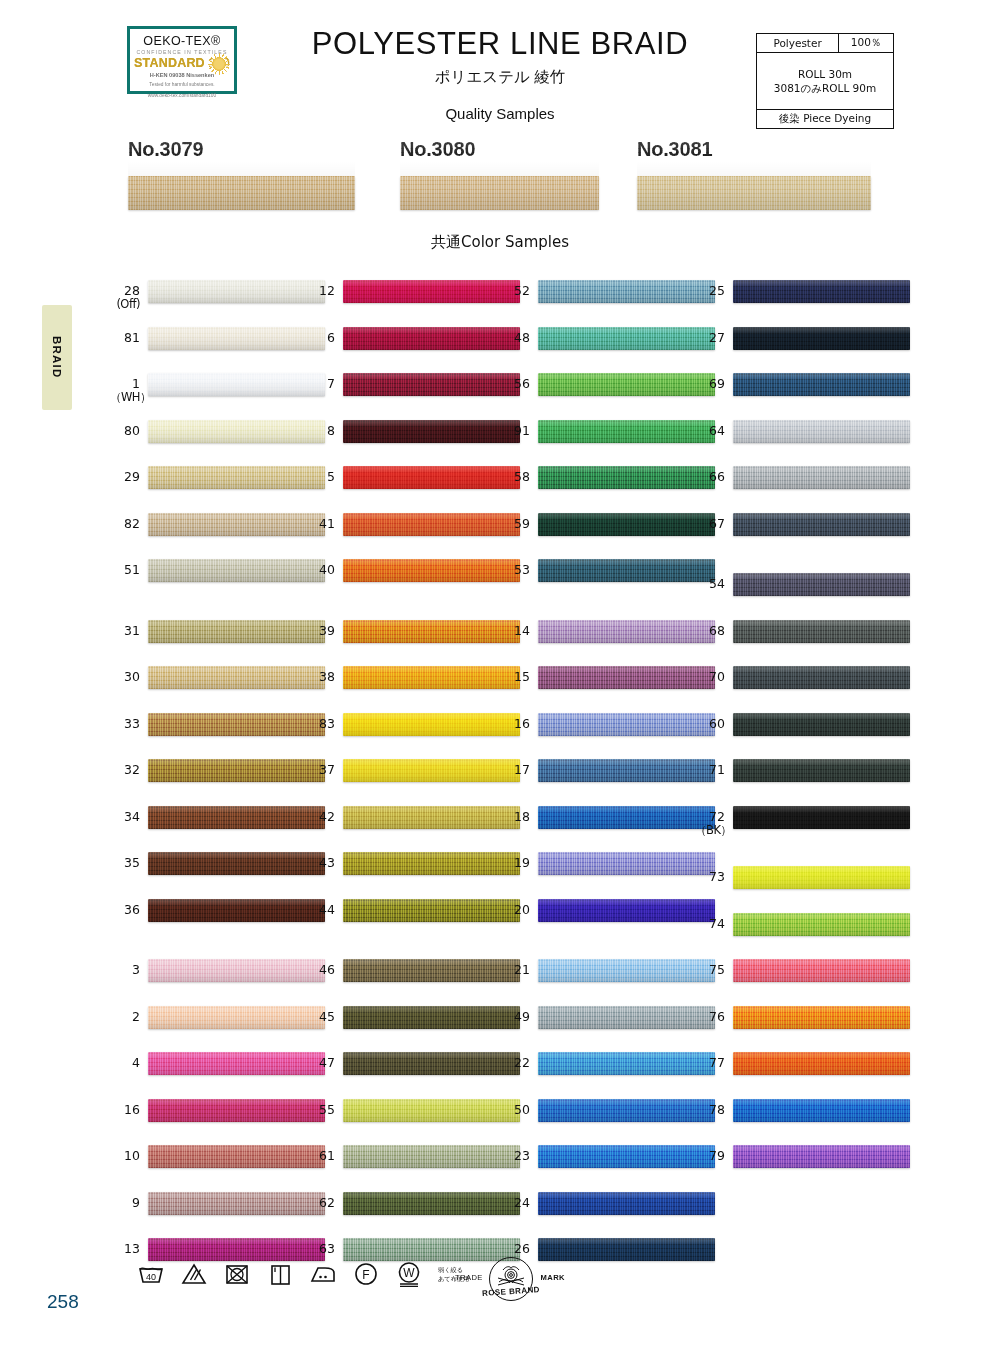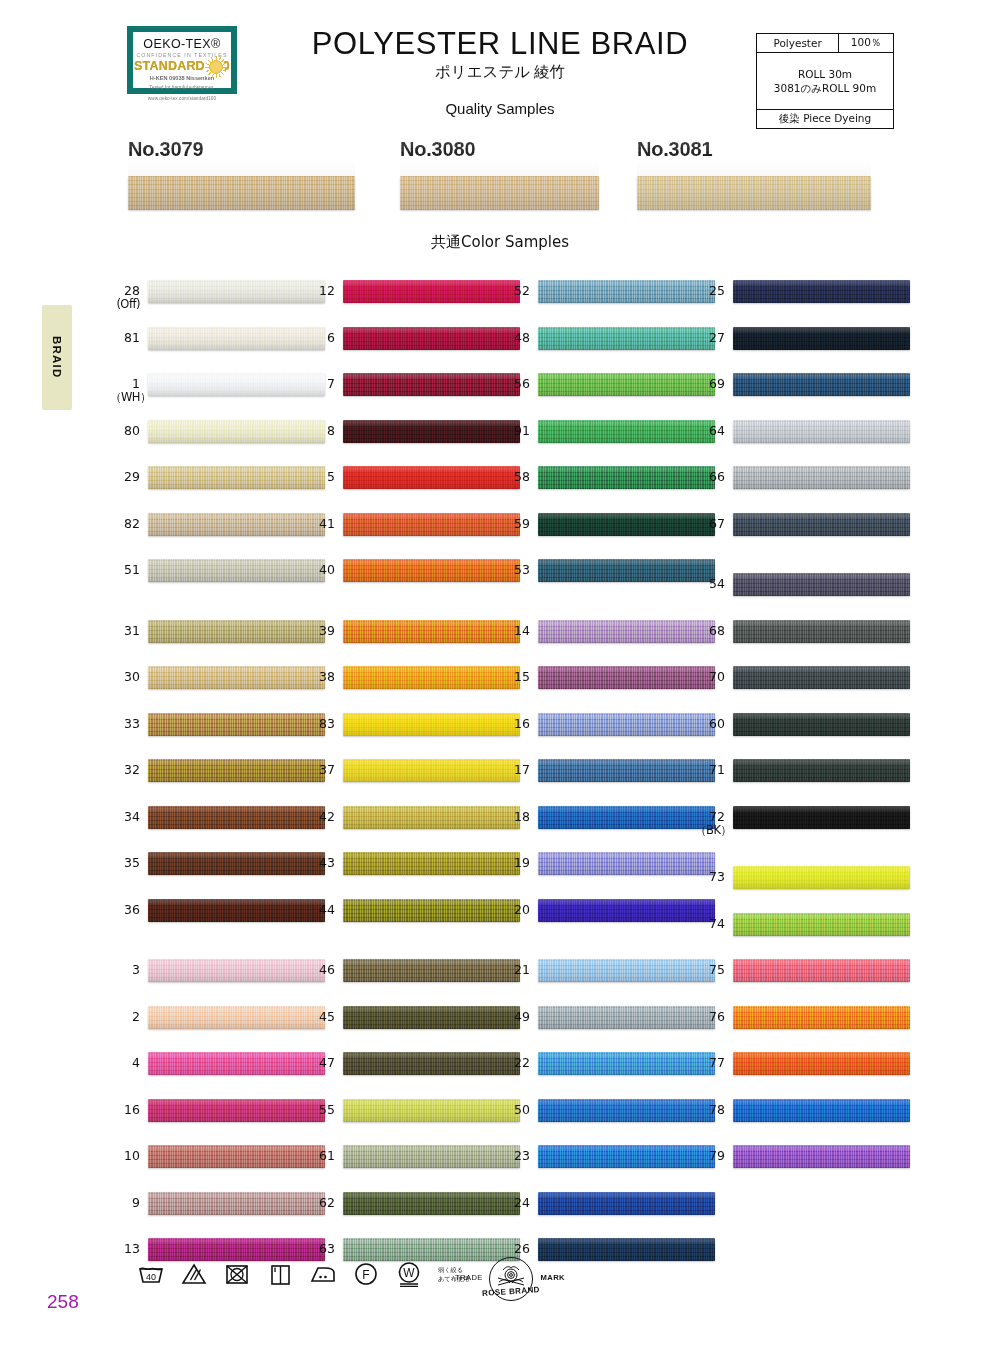--- a/index.html
+++ b/index.html
@@ -12,21 +12,21 @@
     position:relative;
     overflow:hidden;
   }
 
   
   .header { position:absolute; left:0; top:0; width:1000px; height:130px; }
 
   .oeko {
     position:absolute; left:127px; top:26px;
     width:110px; height:68px;
-    border:6px solid #0f766e;
+    border:3px solid #0f766e;
     background:#fff;
     text-align:center;
     padding-top:5px;
   }
   .oeko .o1 { font-size:12.5px; letter-spacing:.4px; color:#111; font-weight:400; }
   .oeko .o2 { font-size:5.2px; letter-spacing:1.1px; color:#8d8d8d; margin-top:1px; }
   .oeko .o3 { font-size:12.5px; font-weight:700; color:#c9a227; letter-spacing:.2px; margin-top:1px;
               text-shadow:0 0 .4px #c9a227; }
   .oeko .o4 { font-size:5.6px; font-weight:700; color:#6e6e6e; margin-top:2px; }
   .oeko .o5 { font-size:4.8px; color:#7d7d7d; margin-top:4px; line-height:1.45; }
@@ -47,22 +47,22 @@
                      #e8bd3f 176deg 182deg, transparent 182deg 198deg, #e8bd3f 198deg 204deg, transparent 204deg 220deg,
                      #e8bd3f 220deg 226deg, transparent 226deg 242deg, #e8bd3f 242deg 248deg, transparent 248deg 264deg,
                      #e8bd3f 264deg 270deg, transparent 270deg 286deg, #e8bd3f 286deg 292deg, transparent 292deg 308deg,
                      #e8bd3f 308deg 314deg, transparent 314deg 330deg, #e8bd3f 330deg 336deg, transparent 336deg 360deg);
     -webkit-mask:radial-gradient(circle, transparent 0 7px, #000 7px);
             mask:radial-gradient(circle, transparent 0 7px, #000 7px);
   }
 
   .title-block { position:absolute; left:0; top:26px; width:1000px; text-align:center; }
   .main-title { font-size:31px; letter-spacing:.6px; font-weight:400; color:#111; }
-  .sub-title  { font-size:15.5px; color:#111;
-                font-family:Liberation Serif, serif; }
+  .sub-title  { font-size:15.5px; margin-top:5px; color:#111;
+                font-family:Liberation Sans, sans-serif; }
   .quality    { font-size:15px; margin-top:17px; color:#111; }
 
   .spec {
     position:absolute; right:106px; top:33px; width:138px;
     border:1px solid #111; border-collapse:collapse; background:#fff;
   }
   .spec td { border:1px solid #111; font-size:10.5px; text-align:center; padding:2px 2px;
              font-family:"DejaVu Sans","Liberation Sans",sans-serif; }
   .spec .r2 { padding:14px 2px; line-height:1.35; }
 
@@ -138,21 +138,21 @@
   .rose .circle {
     position:absolute; left:34px; top:0; width:44px; height:44px;
     border:1px solid #111; border-radius:50%; overflow:hidden;
   }
   .rose .brandtext {
     position:absolute; left:26px; top:30px; width:60px; text-align:center;
     font-size:8px; font-weight:700; letter-spacing:.4px; color:#111;
     transform:rotate(-4deg);
   }
 
-  .pageno { position:absolute; left:47px; top:1291px; font-size:19px; color:#a21caf; }
+  .pageno { position:absolute; left:47px; top:1291px; font-size:19px; color:#0c4a6e; }
 </style>
 </head>
 <body>
 
 <div class="header">
 
   <div class="oeko">
     <div class="o1">OEKO-TEX®</div>
     <div class="o2">CONFIDENCE IN TEXTILES</div>
     <div class="o3">STANDARD 100</div>

